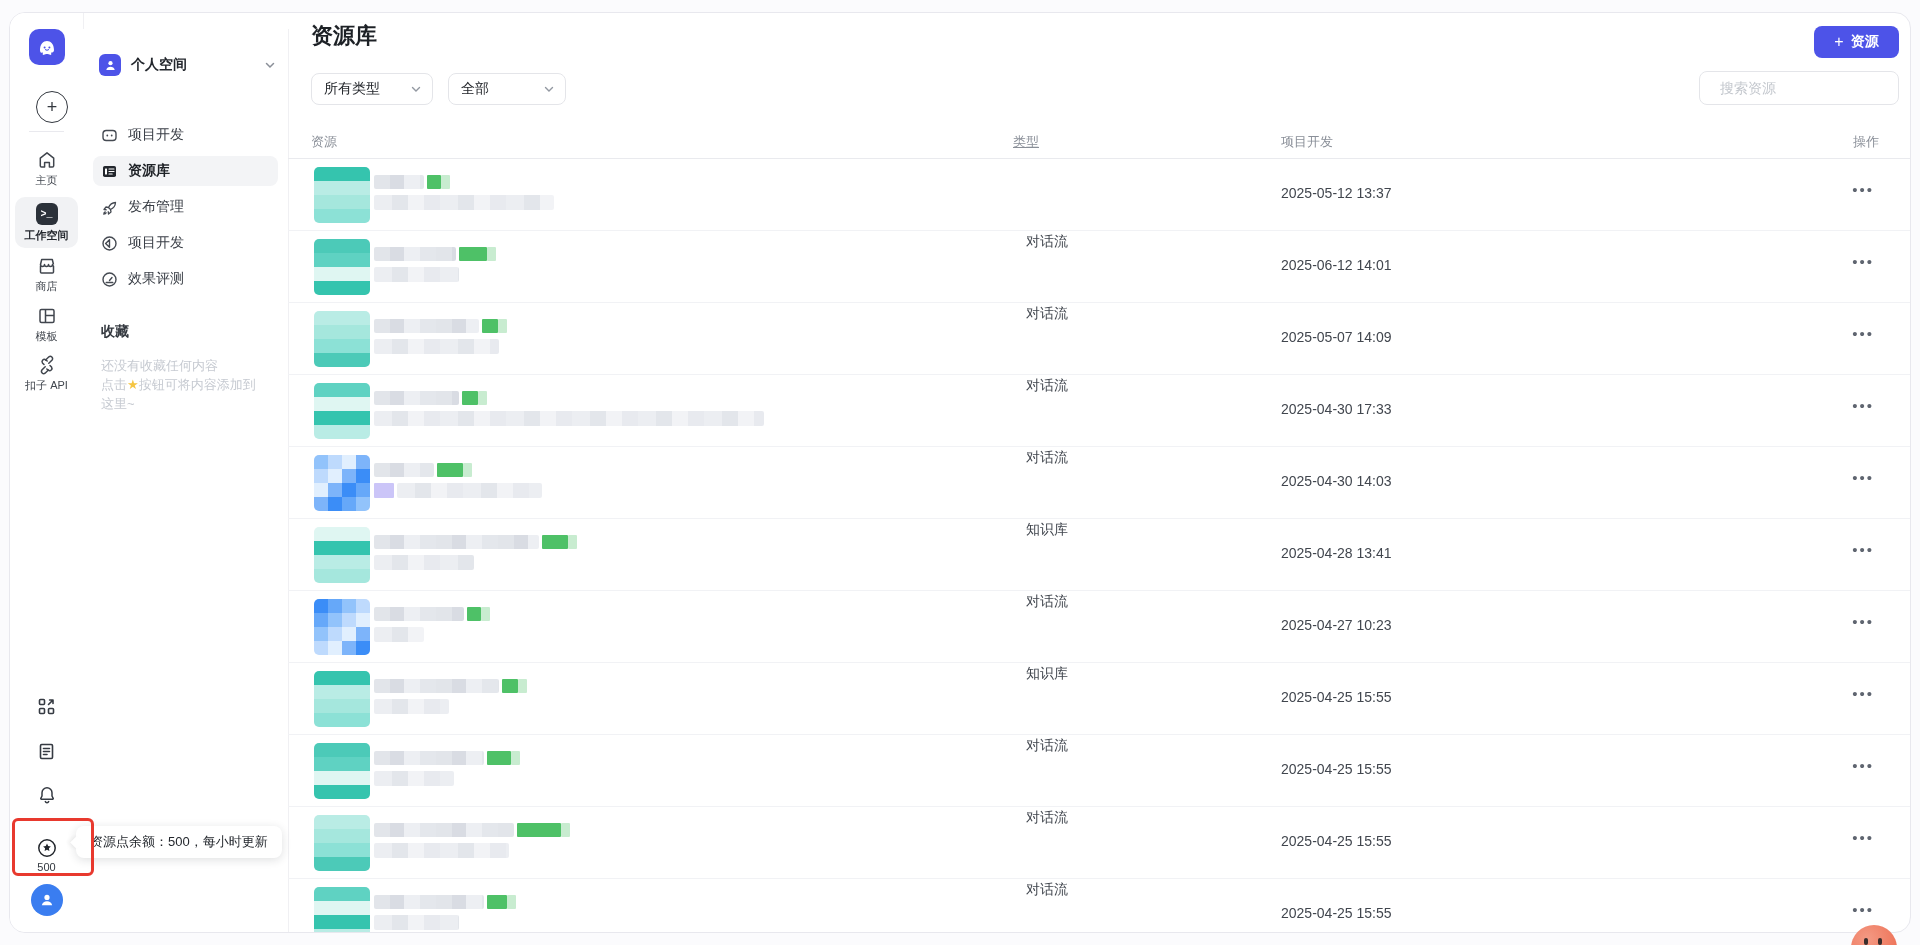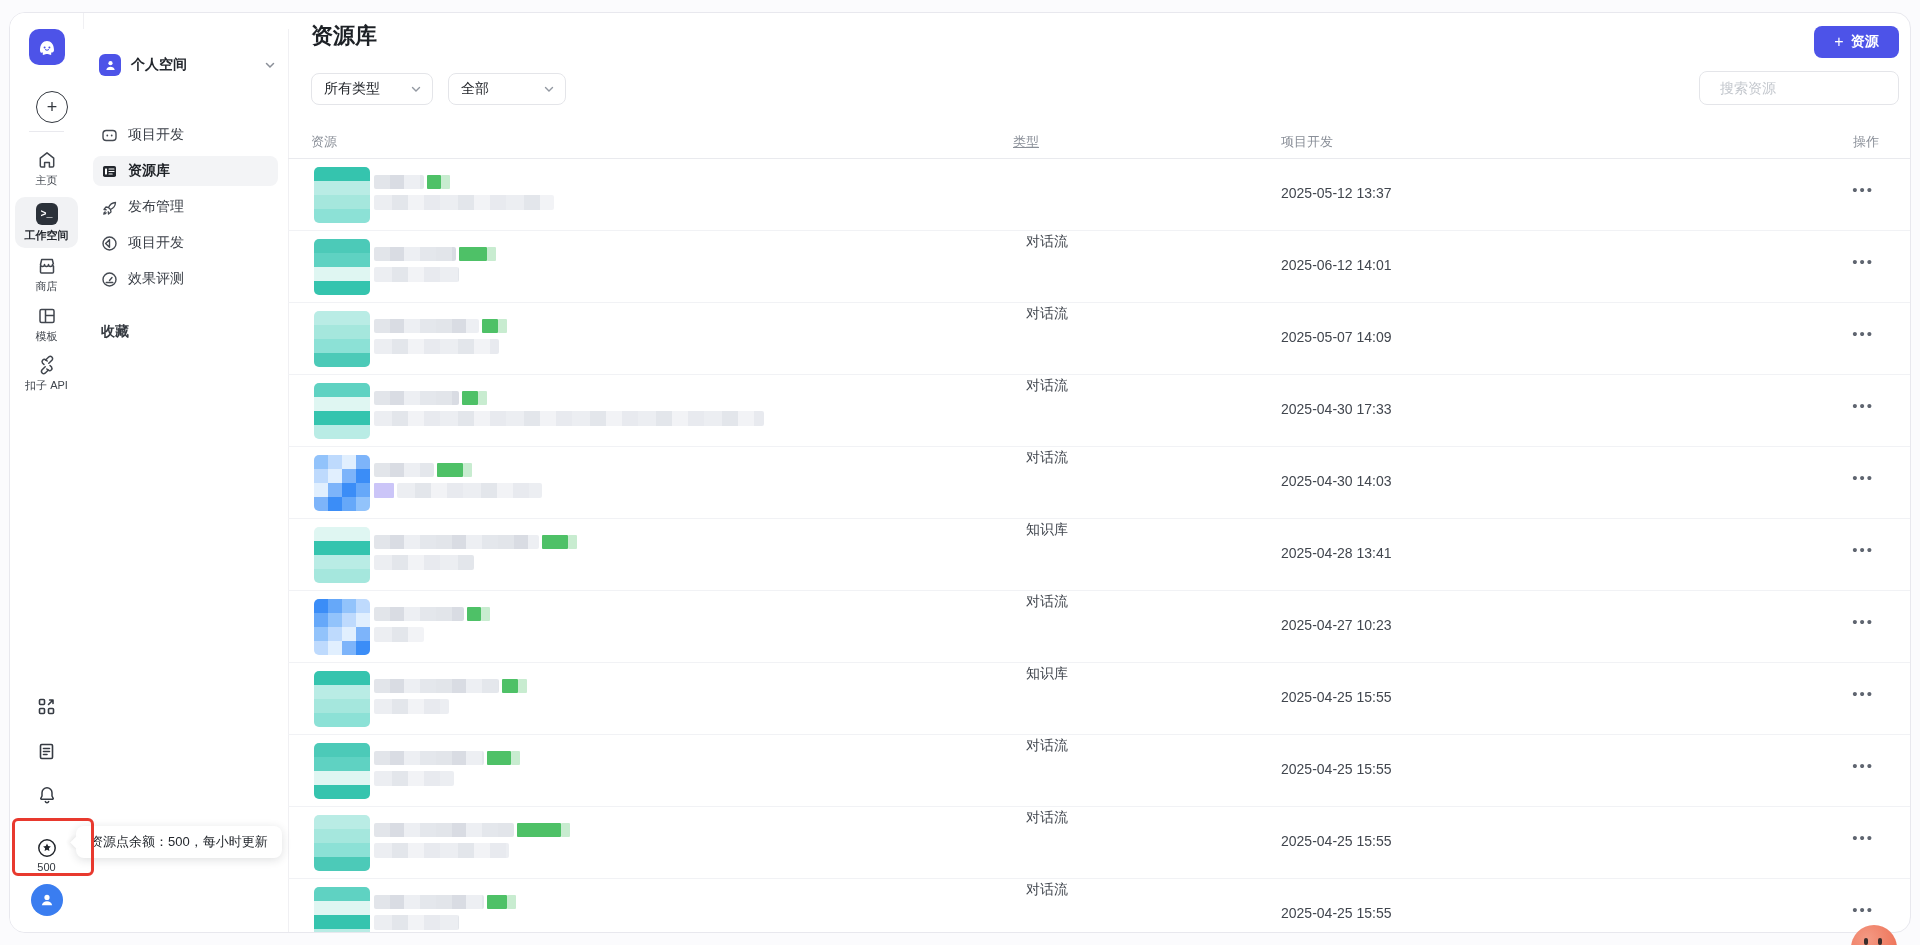--- a/index.html
+++ b/index.html
@@ -218,20 +218,25 @@
     <div class="nav-item" style="top:235px;">
       <svg width="17" height="17" viewBox="0 0 17 17" fill="none" stroke="#454a52" stroke-width="1.4" stroke-linecap="round">
           <circle cx="8.5" cy="8.5" r="6.5"></circle>
           <path d="M8.5 9.5 11 6.5"></path>
           <path d="M5.2 11.5h6.6"></path>
         </svg>
       <span class="nlbl">效果评测</span>
     </div>
 
     <div class="fav-title">收藏</div>
+    <div class="fav-empty">
+      <span>还没有收藏任何内容</span><br>
+      <span>点击</span><span class="star">★</span><span>按钮可将内容添加到</span><br>
+      <span>这里~</span>
+    </div>
   </div>
 
   <div class="main">
     <div class="page-title">资源库</div>
 
     <div class="filter" style="left:23px;width:122px;">
       <span class="fval">所有类型</span>
       <svg width="12" height="12" viewBox="0 0 12 12" fill="none" stroke="#9298a1" stroke-width="1.4" stroke-linecap="round">
           <path d="M2.5 4.5 6 8l3.5-3.5"></path>
         </svg>

